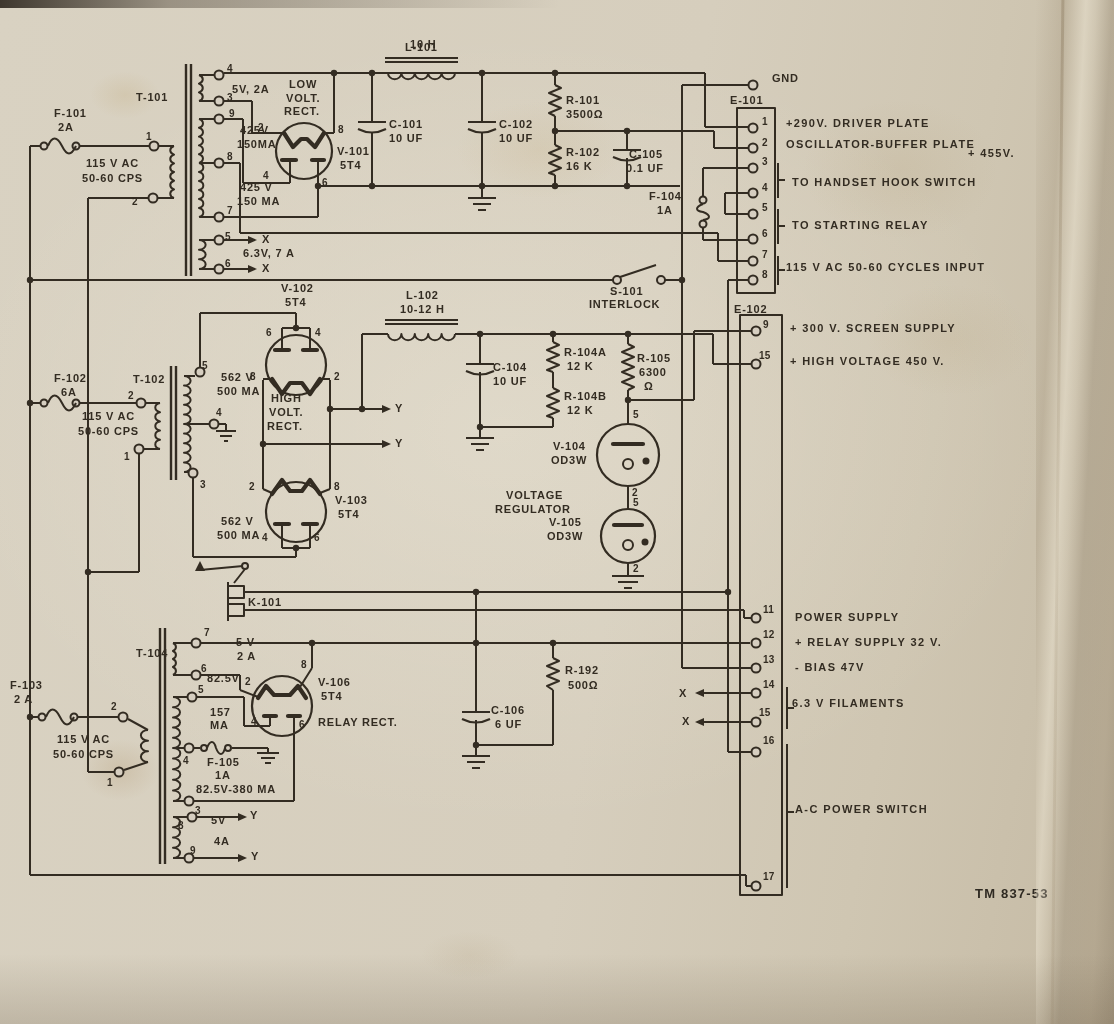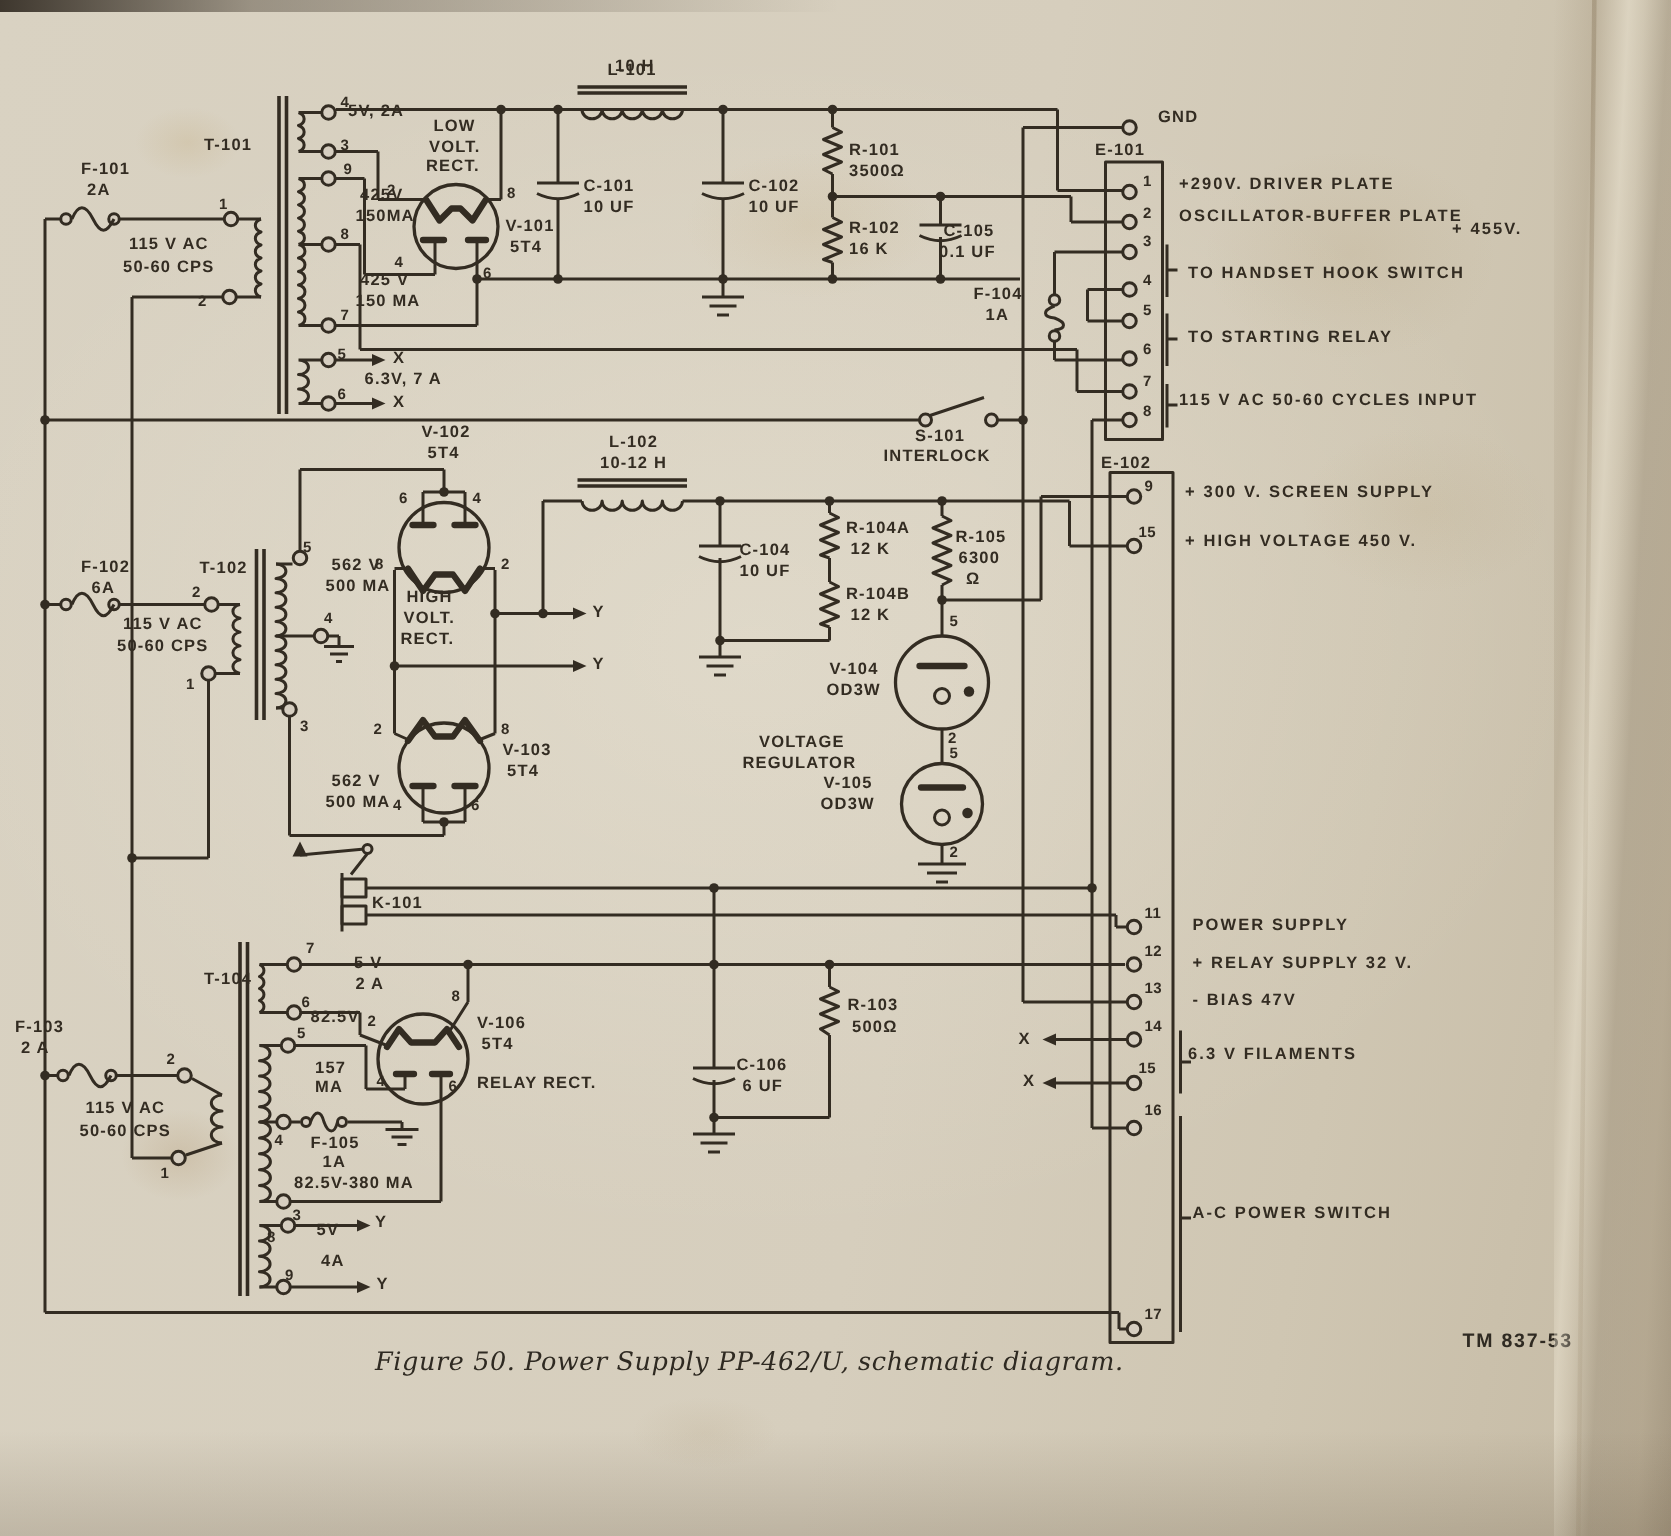--- a/index.html
+++ b/index.html
@@ -357,34 +357,33 @@
       <polygon points="382,440 391,444 382,448"></polygon>
       <polygon points="238,813 247,817 238,821"></polygon>
       <polygon points="238,854 247,858 238,862"></polygon>
       <polygon points="704,689 695,693 704,697"></polygon>
       <polygon points="704,718 695,722 704,726"></polygon>
       <polygon points="195,571 200,561 205,571"></polygon>
     </g>
   </g>
 </svg>
 
-<span class="cap" style="left:250px;top:898px">Figure 50.  Power Supply PP-462/U, schematic diagram.</span>
 <span class="tm" style="left:975px;top:886px">TM 837-53</span>
 
 <span class="lb" style="left:405px;top:41px">L-101</span>
 <span class="lb" style="left:410px;top:38px">10 H</span>
 <span class="lb" style="left:136px;top:91px">T-101</span>
 <span class="lb" style="left:54px;top:107px">F-101</span>
 <span class="lb" style="left:58px;top:121px">2A</span>
 <span class="lb" style="left:86px;top:157px">115 V AC</span>
 <span class="lb" style="left:82px;top:172px">50-60 CPS</span>
 <span class="lb dg" style="left:146px;top:131px">1</span>
 <span class="lb dg" style="left:132px;top:196px">2</span>
 <span class="lb dg" style="left:227px;top:63px">4</span>
-<span class="lb" style="left:232px;top:68px">5V, 2A</span>
+<span class="lb" style="left:232px;top:83px">5V, 2A</span>
 <span class="lb dg" style="left:227px;top:92px">3</span>
 <span class="lb dg" style="left:229px;top:108px">9</span>
 <span class="lb" style="left:240px;top:124px">425V</span>
 <span class="lb" style="left:237px;top:138px">150MA</span>
 <span class="lb dg" style="left:227px;top:151px">8</span>
 <span class="lb" style="left:240px;top:181px">425 V</span>
 <span class="lb" style="left:237px;top:195px">150 MA</span>
 <span class="lb dg" style="left:227px;top:205px">7</span>
 <span class="lb dg" style="left:225px;top:231px">5</span>
 <span class="lb" style="left:262px;top:233px">X</span>
@@ -518,21 +517,21 @@
 <span class="lb" style="left:215px;top:769px">1A</span>
 <span class="lb dg" style="left:107px;top:777px">1</span>
 <span class="lb" style="left:196px;top:783px">82.5V-380 MA</span>
 <span class="lb dg" style="left:195px;top:805px">3</span>
 <span class="lb dg" style="left:178px;top:820px">8</span>
 <span class="lb" style="left:211px;top:814px">5V</span>
 <span class="lb" style="left:250px;top:809px">Y</span>
 <span class="lb" style="left:214px;top:835px">4A</span>
 <span class="lb dg" style="left:190px;top:845px">9</span>
 <span class="lb" style="left:251px;top:850px">Y</span>
-<span class="lb" style="left:565px;top:664px">R-103</span>
+<span class="lb" style="left:565px;top:664px">R-192</span>
 <span class="lb" style="left:568px;top:679px">500Ω</span>
 <span class="lb" style="left:491px;top:704px">C-106</span>
 <span class="lb" style="left:495px;top:718px">6 UF</span>
 <span class="lb" style="left:679px;top:687px">X</span>
 <span class="lb" style="left:682px;top:715px">X</span>
 
 <span class="lb dg" style="left:763px;top:604px">11</span>
 <span class="lb dg" style="left:763px;top:629px">12</span>
 <span class="lb dg" style="left:763px;top:654px">13</span>
 <span class="lb dg" style="left:763px;top:679px">14</span>

